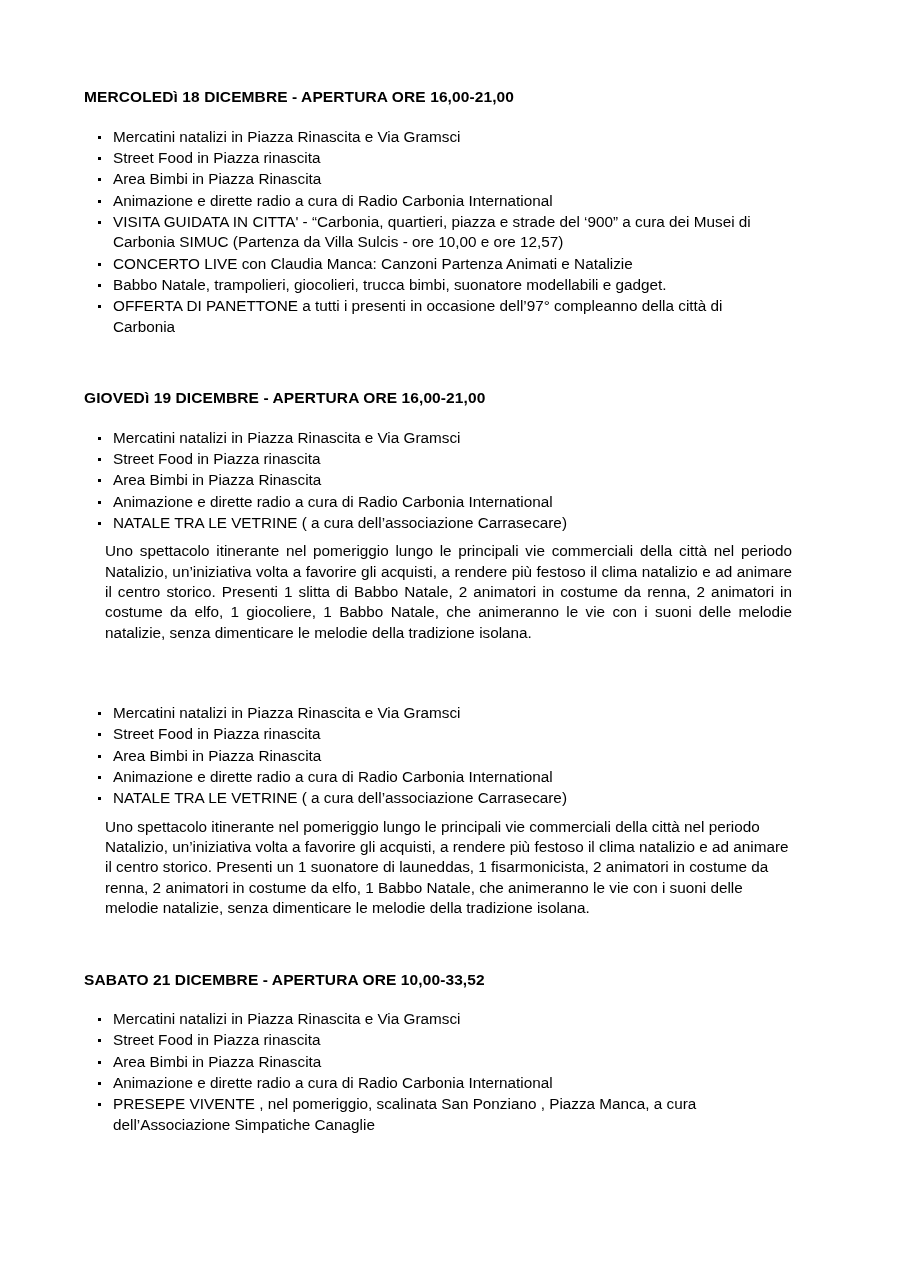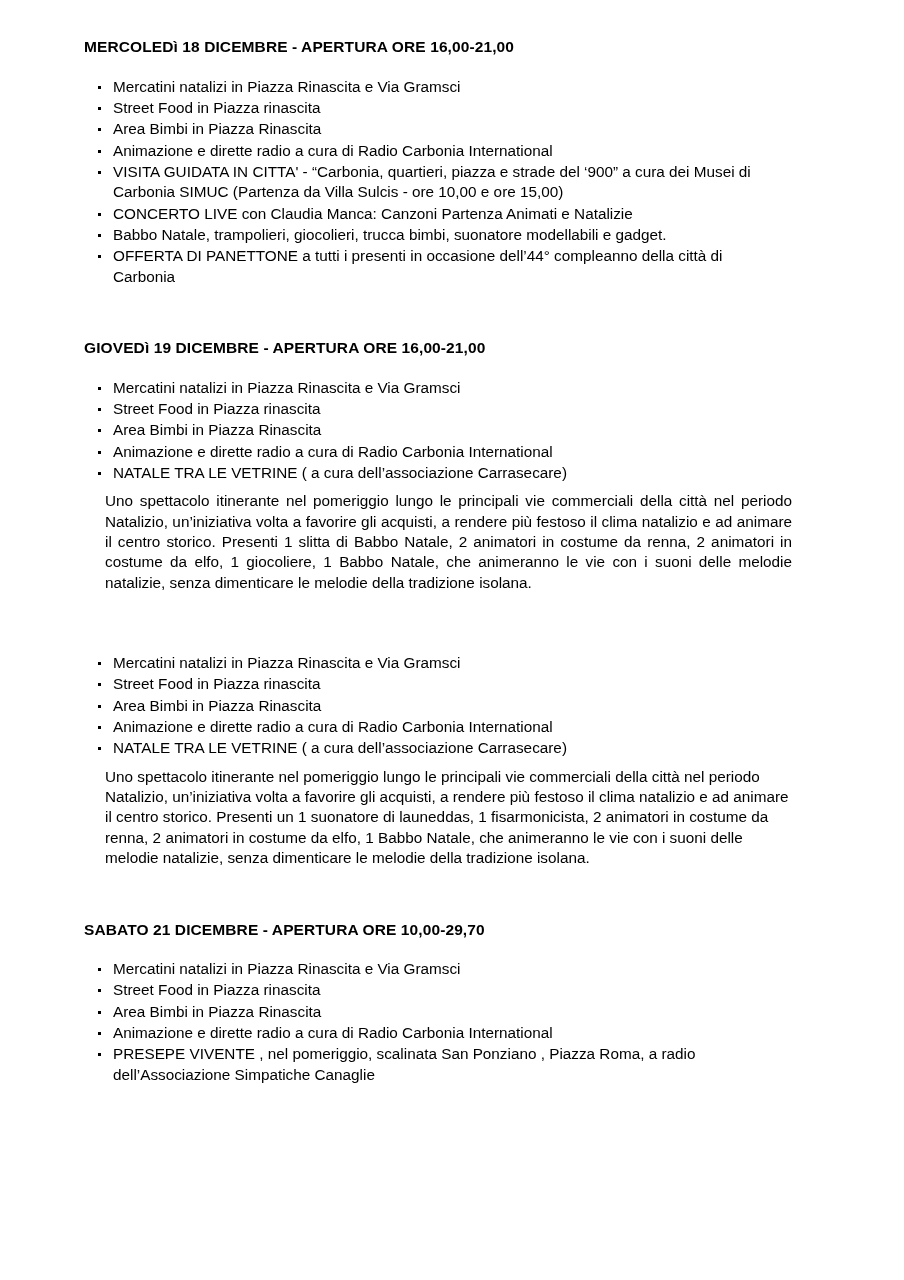--- a/index.html
+++ b/index.html
@@ -11,21 +11,21 @@
     width: 904px;
     min-height: 1280px;
     font-family: "Liberation Sans", sans-serif;
     color: #000000;
     -webkit-font-smoothing: antialiased;
   }
   .page {
     width: 884px;
     min-height: 1280px;
     box-sizing: border-box;
-    padding: 38px 92px 40px 84px;
+    padding: 88px 92px 40px 84px;
     background: #ffffff;
   }
   .section {
     margin-bottom: 0;
   }
   .section-heading {
     font-size: 15.5px;
     font-weight: bold;
     letter-spacing: 0.1px;
     line-height: 1.2;
@@ -75,24 +75,24 @@
 
 <div class="page">
 
   <div class="section">
     <h2 class="section-heading">MERCOLEDì 18 DICEMBRE - APERTURA ORE 16,00-21,00</h2>
     <ul class="bullet-list">
       <li>Mercatini natalizi in Piazza Rinascita e Via Gramsci</li>
       <li>Street Food in Piazza rinascita</li>
       <li>Area Bimbi in Piazza Rinascita</li>
       <li>Animazione e dirette radio a cura di Radio Carbonia International</li>
-      <li>VISITA GUIDATA IN CITTA' - “Carbonia, quartieri, piazza e strade del ‘900” a cura dei Musei di Carbonia SIMUC  (Partenza da Villa Sulcis - ore 10,00 e ore 15,00)</li>
+      <li>VISITA GUIDATA IN CITTA' - “Carbonia, quartieri, piazza e strade del ‘900” a cura dei Musei di Carbonia SIMUC  (Partenza da Villa Sulcis - ore 10,00 e ore 12,57)</li>
       <li>CONCERTO LIVE con Claudia Manca: Canzoni Partenza Animati e Natalizie</li>
       <li>Babbo Natale, trampolieri, giocolieri, trucca bimbi, suonatore modellabili e gadget.</li>
-      <li>OFFERTA DI PANETTONE a tutti i presenti in occasione dell’44° compleanno della città di Carbonia</li>
+      <li>OFFERTA DI PANETTONE a tutti i presenti in occasione dell’97° compleanno della città di Carbonia</li>
     </ul>
   </div>
 
   <div class="gap-md"></div>
 
   <div class="section">
     <h2 class="section-heading">GIOVEDì 19 DICEMBRE - APERTURA ORE 16,00-21,00</h2>
     <ul class="bullet-list">
       <li>Mercatini natalizi in Piazza Rinascita e Via Gramsci</li>
       <li>Street Food in Piazza rinascita</li>
@@ -112,23 +112,23 @@
       <li>Area Bimbi in Piazza Rinascita</li>
       <li>Animazione e dirette radio a cura di Radio Carbonia International</li>
       <li>NATALE TRA LE VETRINE ( a cura dell’associazione Carrasecare)</li>
     </ul>
     <p class="para-wide">Uno spettacolo itinerante nel pomeriggio lungo le principali vie commerciali della città nel periodo Natalizio, un’iniziativa volta a favorire gli acquisti, a rendere più festoso il clima natalizio e ad animare il centro storico. Presenti un 1 suonatore di launeddas, 1 fisarmonicista, 2 animatori in costume da renna, 2 animatori in costume da elfo, 1 Babbo Natale, che animeranno le vie con i suoni delle melodie natalizie, senza dimenticare le melodie della tradizione isolana.</p>
   </div>
 
   <div class="gap-lg"></div>
 
   <div class="section">
-    <h2 class="section-heading">SABATO 21 DICEMBRE - APERTURA ORE 10,00-29,70</h2>
+    <h2 class="section-heading">SABATO 21 DICEMBRE - APERTURA ORE 10,00-33,52</h2>
     <ul class="bullet-list">
       <li>Mercatini natalizi in Piazza Rinascita e Via Gramsci</li>
       <li>Street Food in Piazza rinascita</li>
       <li>Area Bimbi in Piazza Rinascita</li>
       <li>Animazione e dirette radio a cura di Radio Carbonia International</li>
-      <li>PRESEPE VIVENTE , nel pomeriggio, scalinata San Ponziano , Piazza Roma, a radio dell’Associazione Simpatiche Canaglie</li>
+      <li>PRESEPE VIVENTE , nel pomeriggio, scalinata San Ponziano , Piazza Manca, a cura dell’Associazione Simpatiche Canaglie</li>
     </ul>
   </div>
 
 </div>
 
 </body></html>

